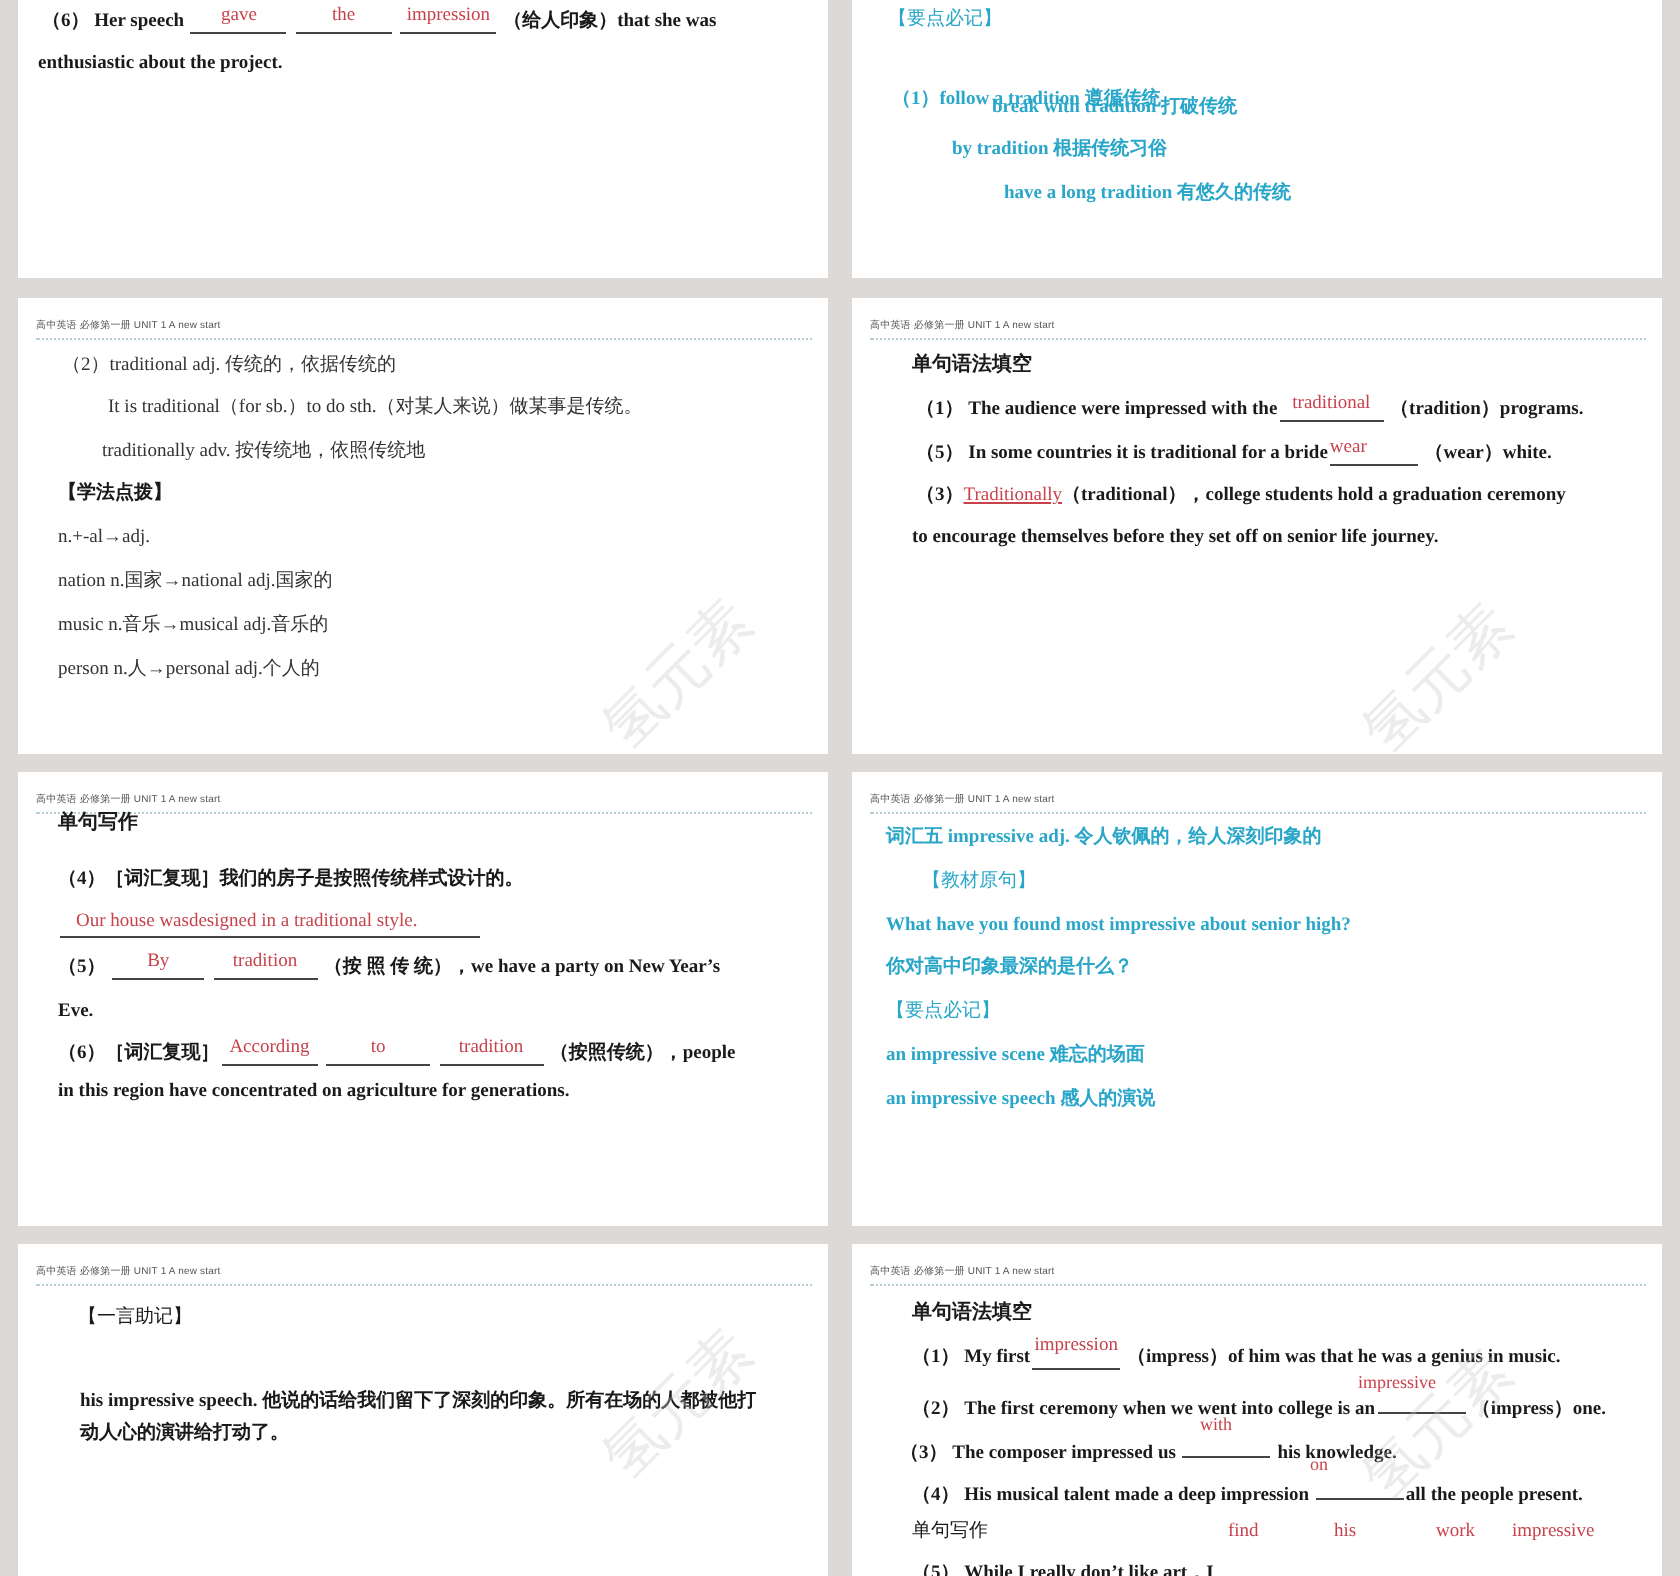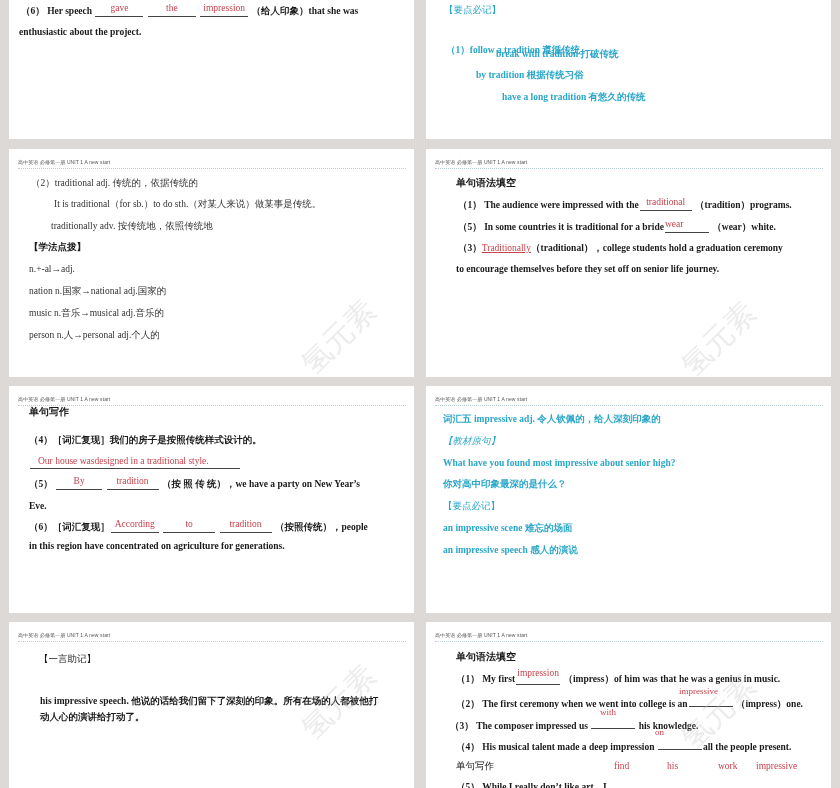--- a/index.html
+++ b/index.html
@@ -110,21 +110,21 @@
     <span class="blank" style="width:52px;"><span class="red">to</span></span>
     <span class="blank" style="width:52px;"><span class="red">tradition</span></span>
     <span>（按照传统），people</span>
   </div>
   <div class="line b" style="left:20px;top:154px;">in  this region have concentrated on agriculture for generations.</div>
 </div>
 
 <div class="slide" style="left:426px;top:386px;width:405px;height:227px;">
   <div class="hdr">高中英语 必修第一册 UNIT 1  A new start</div>
   <div class="line blue" style="left:17px;top:27px;">词汇五  impressive adj. 令人钦佩的，给人深刻印象的</div>
-  <div class="line blue" style="left:17px;top:49px;font-weight:normal;font-style:italic;">【教材原句】</div>
+  <div class="line blue" style="left:35px;top:49px;font-weight:normal;">【教材原句】</div>
   <div class="line blue" style="left:17px;top:71px;">What have you found most impressive about senior high?</div>
   <div class="line blue" style="left:17px;top:92px;">你对高中印象最深的是什么？</div>
   <div class="line blue" style="left:17px;top:114px;font-weight:normal;">【要点必记】</div>
   <div class="line blue" style="left:17px;top:136px;">an impressive scene 难忘的场面</div>
   <div class="line blue" style="left:17px;top:158px;">an impressive speech 感人的演说</div>
 </div>
 
 <div class="slide" style="left:9px;top:622px;width:405px;height:166px;">
   <div class="hdr">高中英语 必修第一册 UNIT 1  A new start</div>
   <div class="line b" style="left:30px;top:31px;font-weight:normal;">【一言助记】</div>

